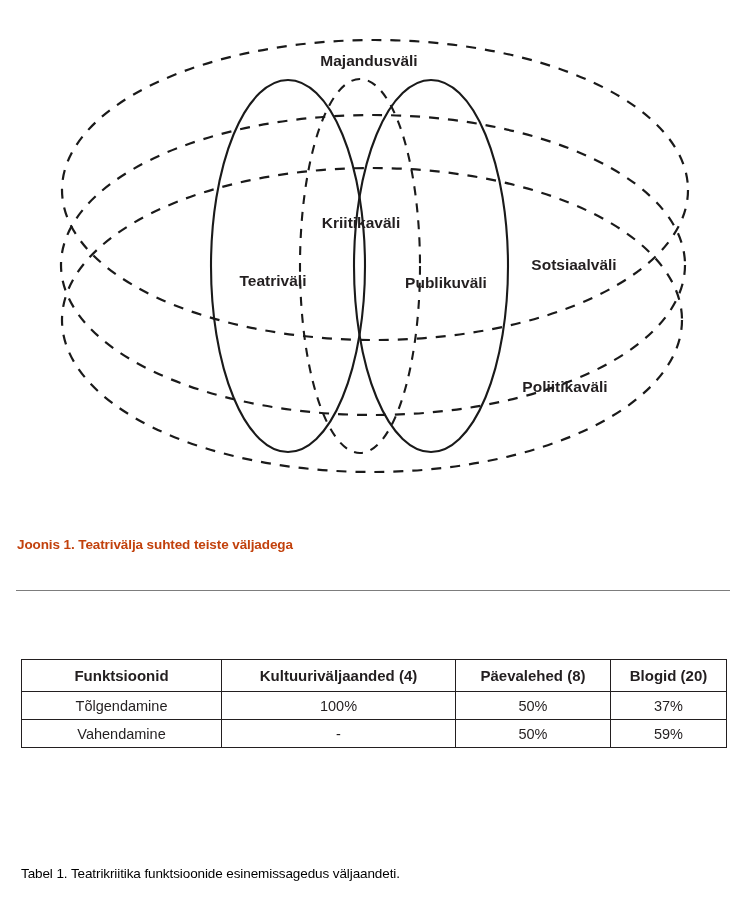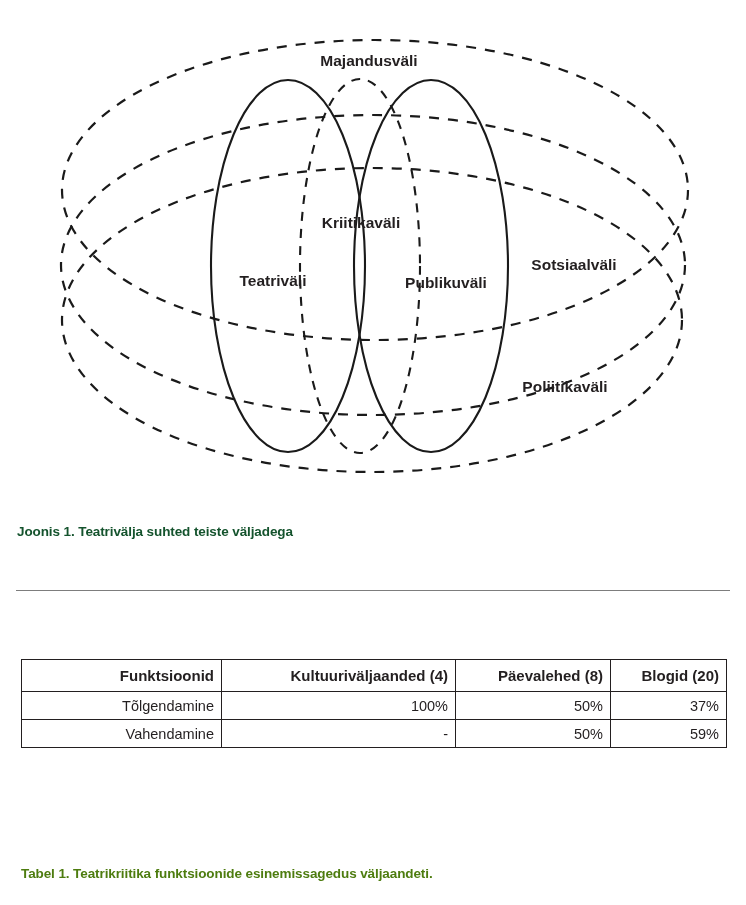--- a/index.html
+++ b/index.html
@@ -56,25 +56,25 @@
     stroke: #1a1a1a;
     stroke-width: 2.2;
     stroke-dasharray: 10 9;
     stroke-linecap: butt;
   }
 
   
   #figure-caption {
     position: absolute;
     left: 17px;
-    top: 524px;
+    top: 537px;
     font-size: 13.5px;
     font-weight: bold;
     letter-spacing: -0.1px;
-    color: #14532d;
+    color: #c2410c;
   }
 
   
   #divider {
     position: absolute;
     left: 16px;
     top: 590px;
     width: 714px;
     height: 1px;
     background: #7d7d7d;
@@ -86,21 +86,21 @@
     left: 21px;
     top: 659px;
     width: 705px;
     border-collapse: collapse;
     table-layout: fixed;
   }
   #data-table td, #data-table th {
     border: 1.3px solid #231f20;
     padding: 5px 7px 4px 7px;
     font-size: 14.5px;
-    text-align: right;
+    text-align: center;
     vertical-align: middle;
     height: 18px;
     color: #231f20;
     font-weight: normal;
   }
   #data-table thead th {
     font-weight: bold;
     font-size: 15px;
     padding-top: 6px;
     padding-bottom: 7px;
@@ -109,23 +109,23 @@
   .col-kult { width: 234px; }
   .col-paev { width: 155px; }
   .col-blog { width: 116px; }
 
   
   #table-caption {
     position: absolute;
     left: 21px;
     top: 866px;
     font-size: 13.5px;
-    font-weight: bold;
+    font-weight: normal;
     letter-spacing: -0.1px;
-    color: #4d7c0f;
+    color: #000000;
   }
 </style>
 </head>
 <body>
 
 <div id="figure-area">
   <svg id="venn-svg" viewBox="0 0 746 510">
 
     <ellipse class="dashed-outer" cx="375" cy="190" rx="313" ry="150"></ellipse>
     <ellipse class="dashed-outer" cx="373" cy="265" rx="312" ry="150"></ellipse>

